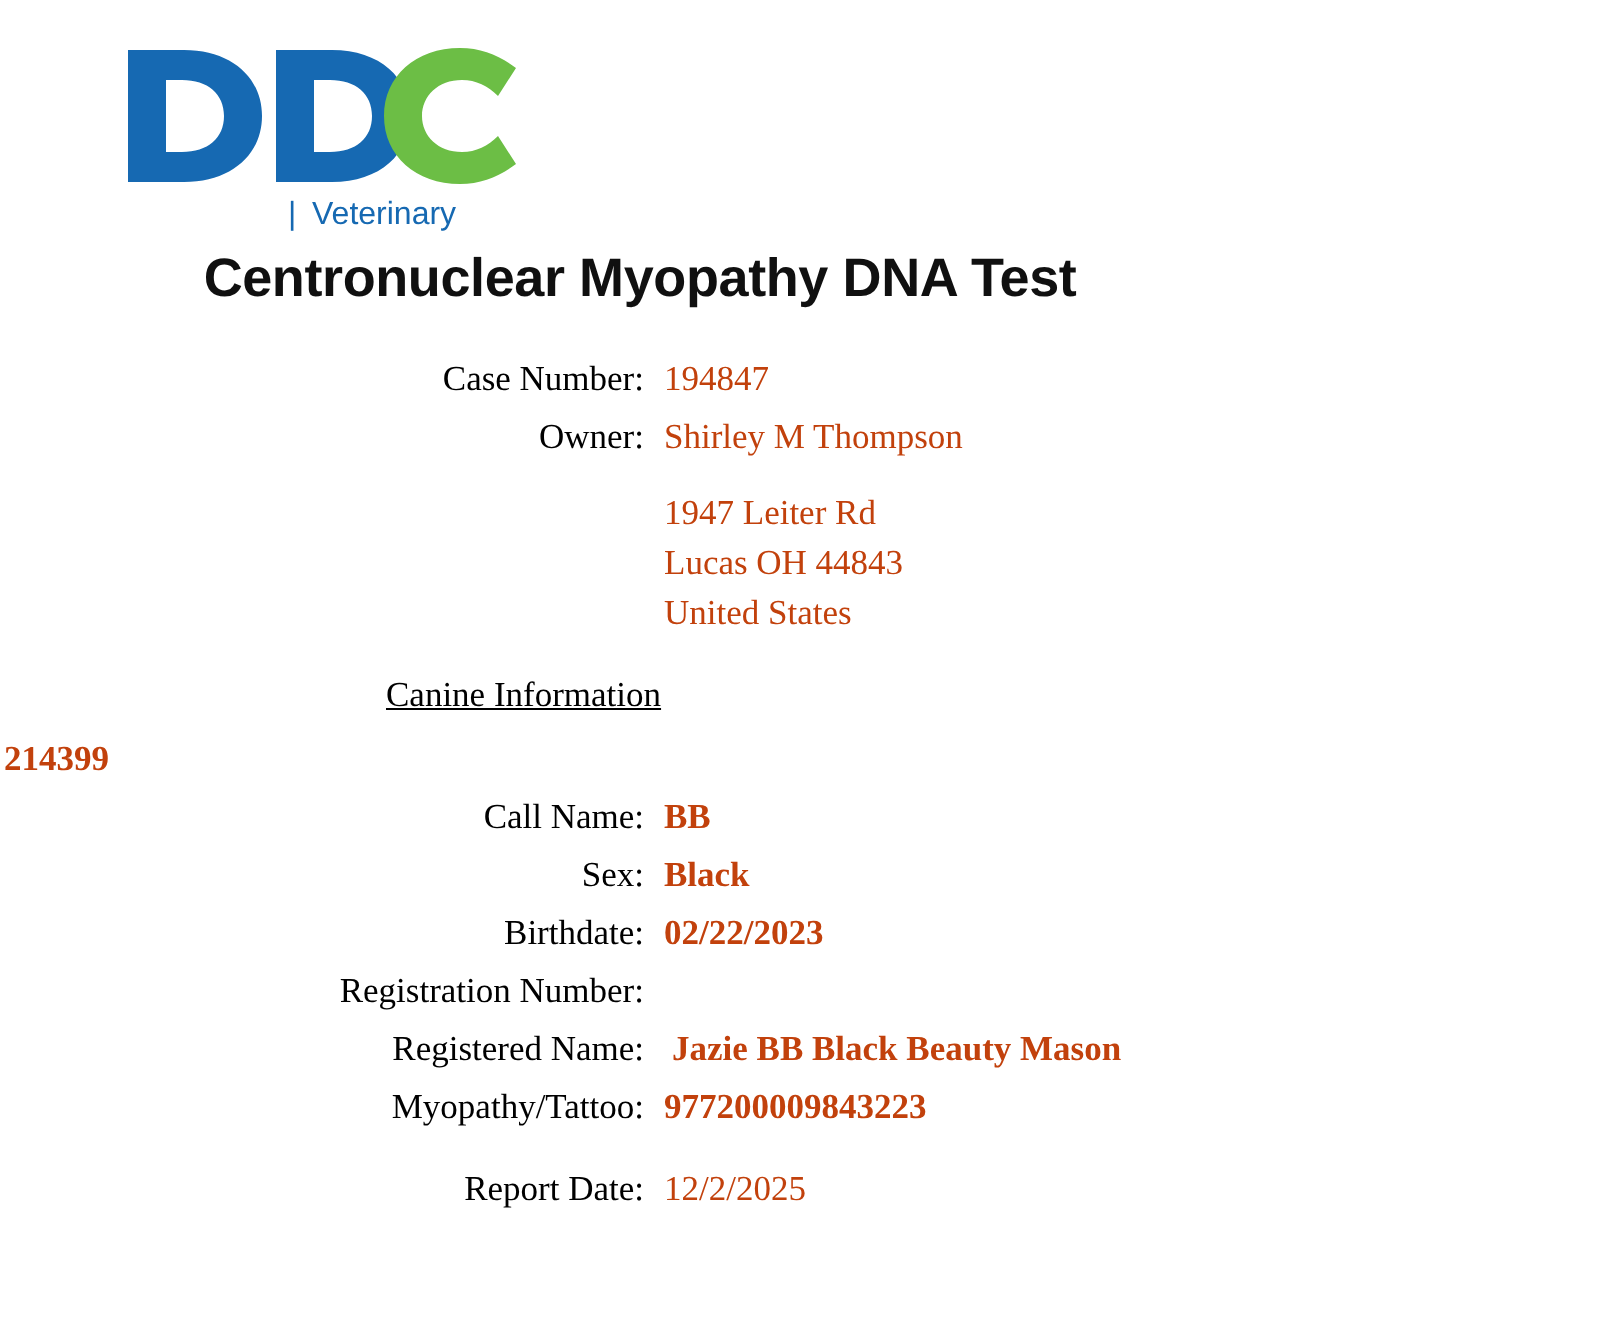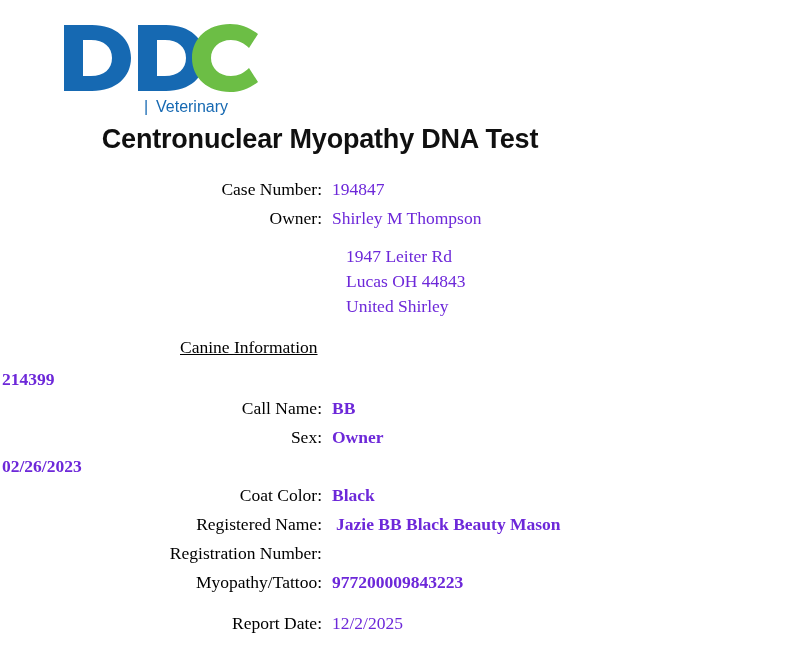--- a/index.html
+++ b/index.html
@@ -64,49 +64,48 @@
     text-align: right;
     padding-right: 8px;
     font-size: 17.5px;
     line-height: 26px;
     color: #000;
     box-sizing: border-box;
   }
   .value {
     font-size: 17.5px;
     line-height: 26px;
-    color: #6d28d9;
+    color: #c2410c;
   }
   .value.bold {
     font-weight: bold;
   }
   .value.addr {
     line-height: 25px;
   }
 
   .addr-block {
     margin-top: 13px;
     margin-bottom: 12px;
   }
   .addr-block .row {
     margin-bottom: 0;
-    margin-left: 14px;
   }
 
   
   .section-head {
     margin-left: 180px;
     margin-top: 6px;
     margin-bottom: 8px;
     font-size: 17.5px;
     text-decoration: underline;
     display: inline-block;
   }
   .section-head-wrap {
-    padding-left: 0;
+    padding-left: 13px;
   }
 
   .gap-sm { height: 12px; }
 
   .value-indent-1 { padding-left: 2px; }
   .value-indent-2 { padding-left: 6px; }
 </style>
 </head>
 <body>
 
@@ -144,63 +143,60 @@
       <div class="row">
         <div class="label"></div>
         <div class="value addr value-indent-1">1947 Leiter Rd</div>
       </div>
       <div class="row">
         <div class="label"></div>
         <div class="value addr value-indent-1">Lucas  OH  44843</div>
       </div>
       <div class="row">
         <div class="label"></div>
-        <div class="value addr value-indent-1">United Shirley</div>
+        <div class="value addr value-indent-1">United States</div>
       </div>
     </div>
 
     <div class="section-head-wrap">
       <div class="section-head">Canine Information</div>
     </div>
 
     <div class="row">
       <div class="value bold value-indent-1">214399</div>
     </div>
 
     <div class="row">
       <div class="label">Call Name:</div>
       <div class="value bold value-indent-1">BB</div>
     </div>
 
     <div class="row">
       <div class="label">Sex:</div>
-      <div class="value bold value-indent-1">Owner</div>
-    </div>
-
-    <div class="row">
-      <div class="value bold value-indent-1">02/26/2023</div>
-    </div>
-
-
-    <div class="row">
-      <div class="label">Coat Color:</div>
       <div class="value bold value-indent-1">Black</div>
+    </div>
+
+    <div class="row">
+      <div class="label">Birthdate:</div>
+      <div class="value bold value-indent-1">02/22/2023</div>
+    </div>
+
+
+
+    <div class="row">
+      <div class="label">Registration Number:</div>
+      <div class="value bold value-indent-1"></div>
     </div>
 
     <div class="row">
       <div class="label">Registered Name:</div>
       <div class="value bold value-indent-2">Jazie BB Black Beauty Mason</div>
     </div>
 
     <div class="row">
-      <div class="label">Registration Number:</div>
-      <div class="value bold value-indent-1"></div>
-    </div>
-
-    <div class="row">
       <div class="label">Myopathy/Tattoo:</div>
       <div class="value bold value-indent-1">977200009843223</div>
     </div>
 
     <div class="gap-sm"></div>
 
     <div class="row">
       <div class="label">Report Date:</div>
       <div class="value value-indent-1">12/2/2025</div>
     </div>

